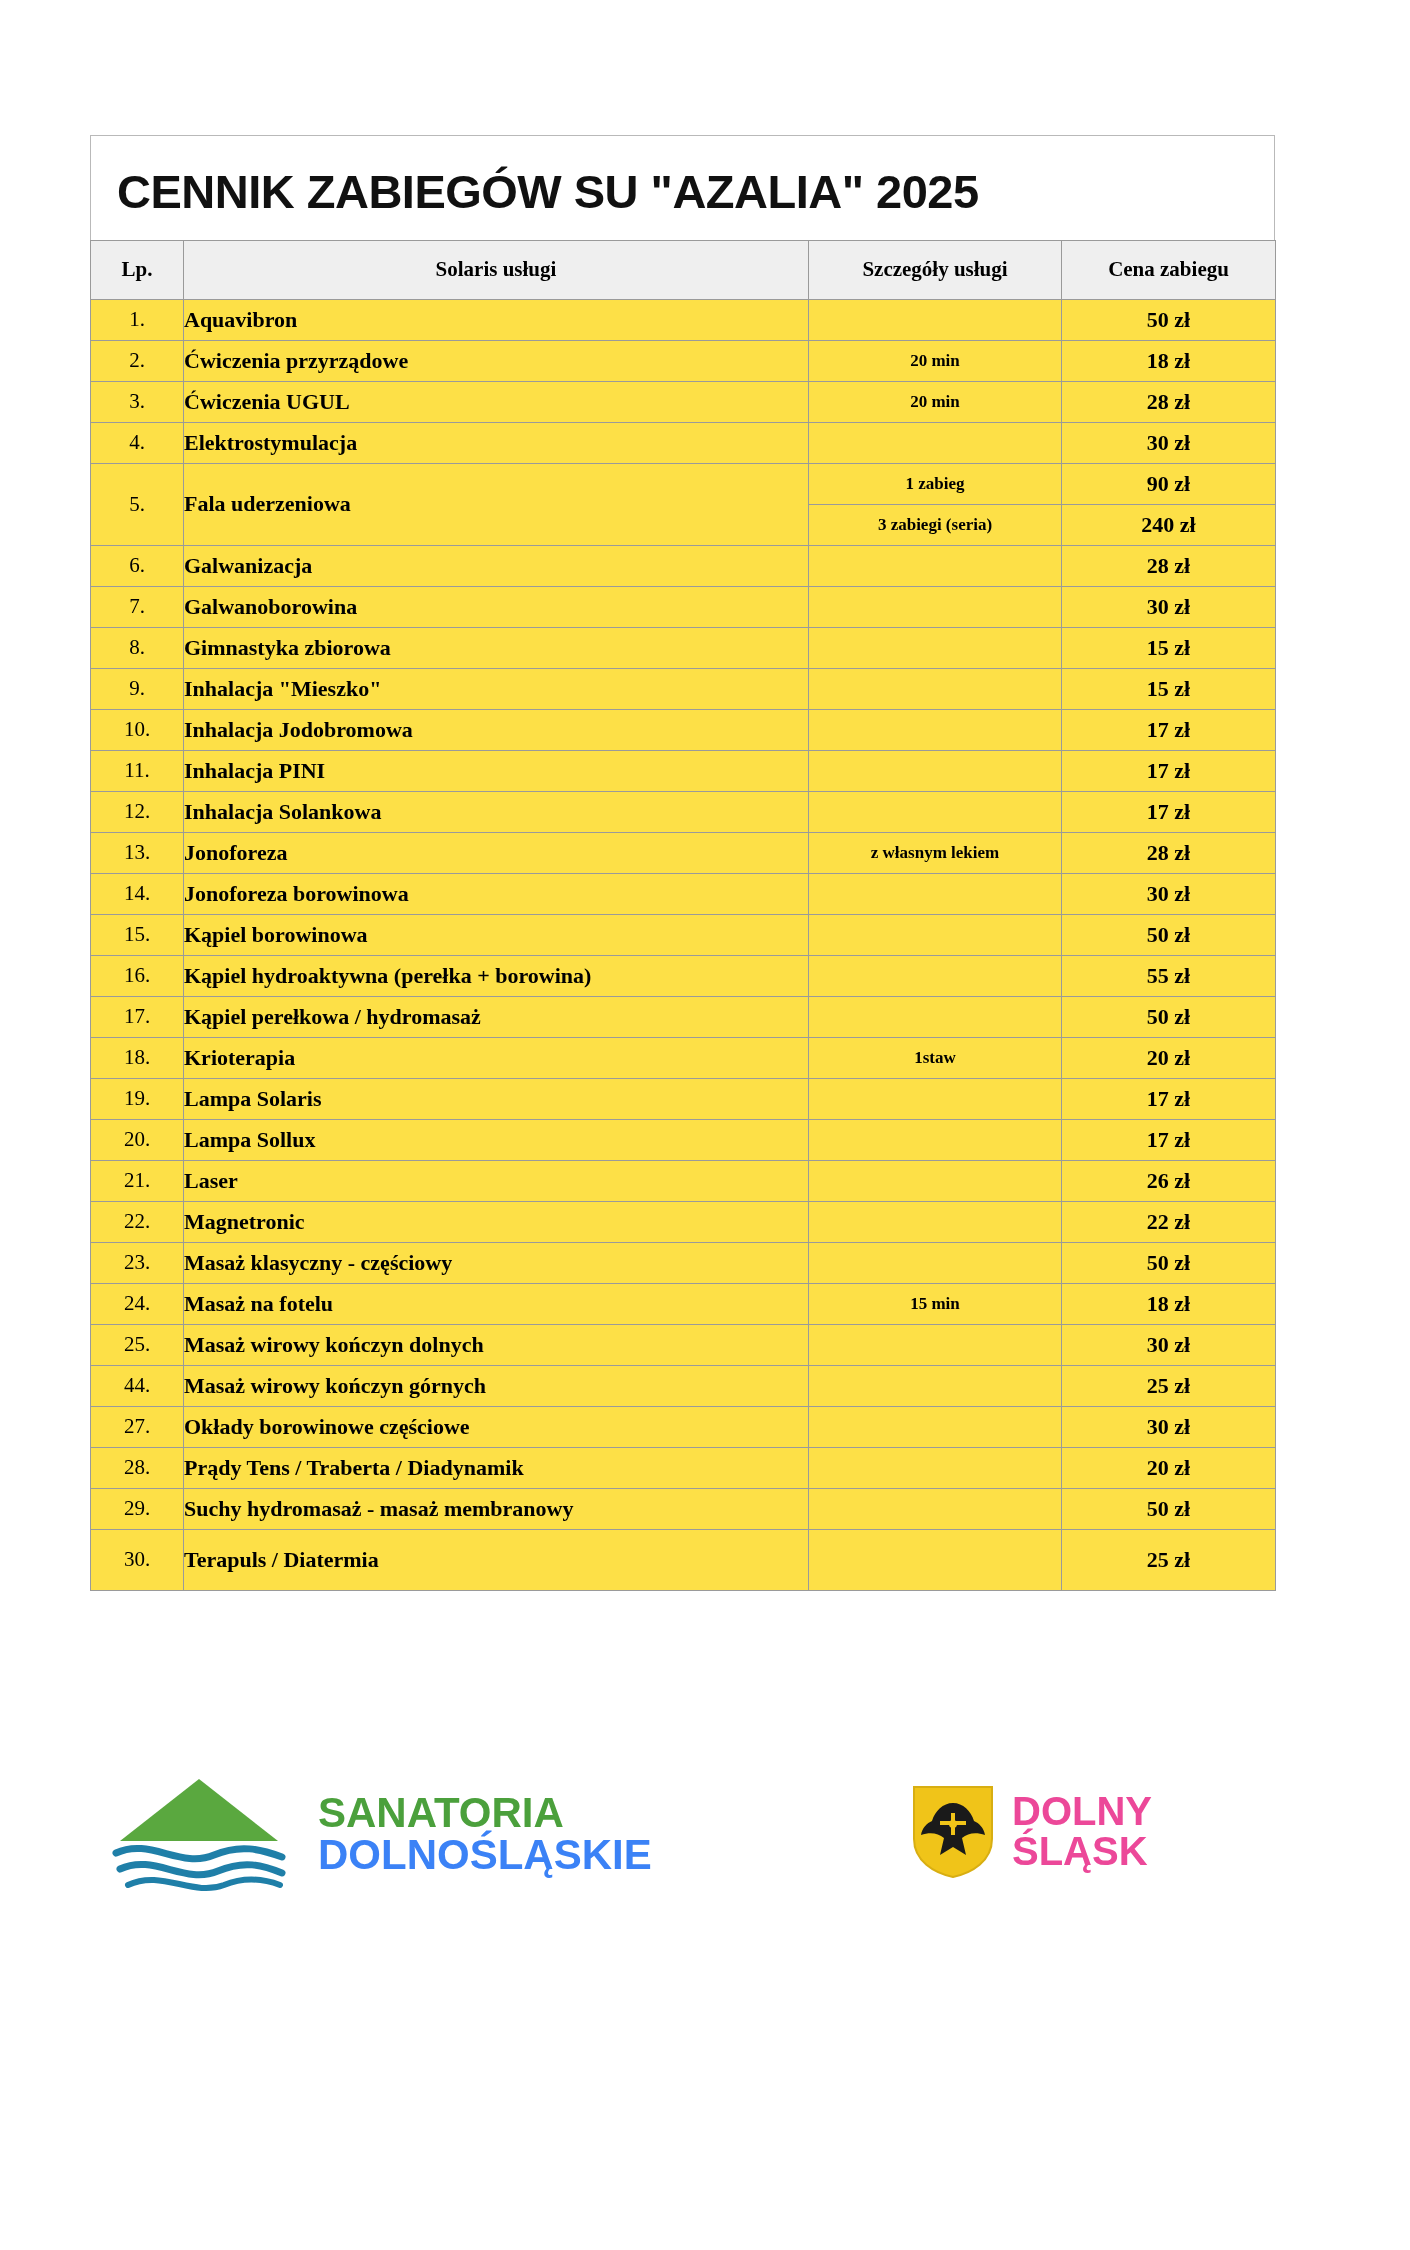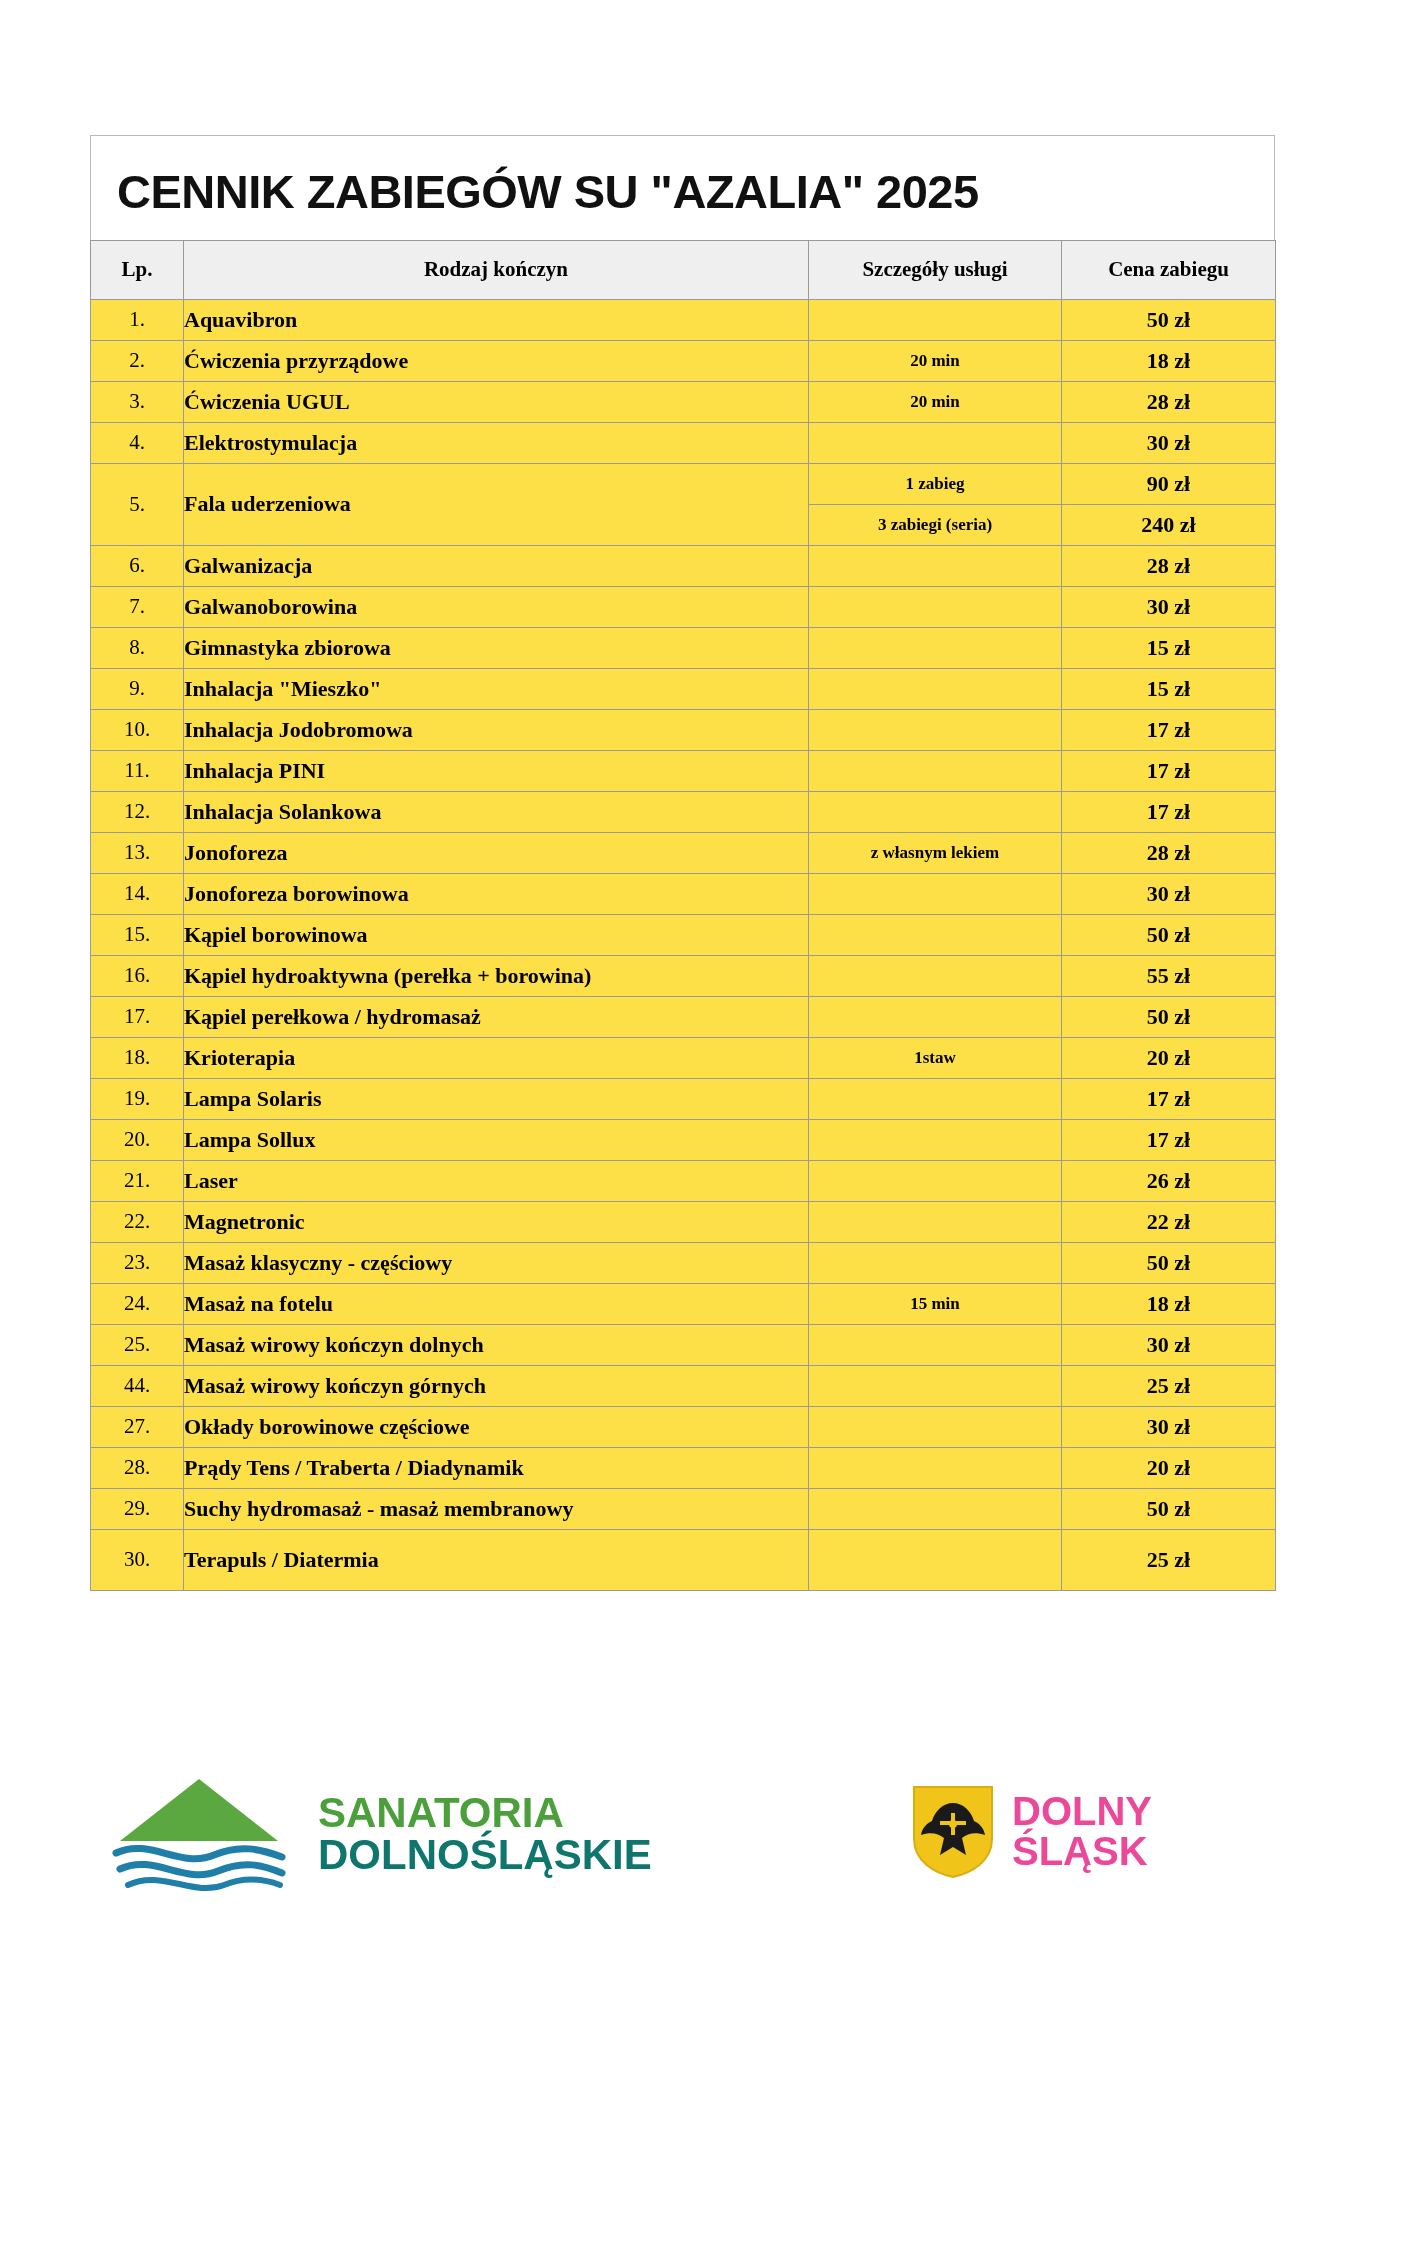--- a/index.html
+++ b/index.html
@@ -120,21 +120,21 @@
     position: relative;
   }
   .sanatoria-text {
     font-family: "Liberation Sans", sans-serif;
     font-weight: bold;
     font-size: 42px;
     line-height: 1.0;
     letter-spacing: 0px;
   }
   .sanatoria-text .l1 { color: #4ba03c; display: block; }
-  .sanatoria-text .l2 { color: #0f766e; display: block; }
+  .sanatoria-text .l2 { color: #3b82f6; display: block; }
 
   .logo-dolny {
     position: absolute;
     left: 820px;
     top: 8px;
     display: flex;
     align-items: center;
     gap: 16px;
   }
   .shield {
@@ -165,21 +165,21 @@
     <table class="pricing">
       <colgroup>
         <col class="c-lp">
           <col class="c-name">
           <col class="c-det">
           <col class="c-price">
       </colgroup>
       <thead>
         <tr>
           <th>Lp.</th>
-          <th>Rodzaj kończyn</th>
+          <th>Solaris usługi</th>
           <th>Szczegóły usługi</th>
           <th>Cena zabiegu</th>
         </tr>
       </thead>
       <tbody>
         <tr>
           <td class="lp">1.</td>
           <td class="name">Aquavibron</td>
           <td class="det"></td>
           <td class="price">50 zł</td>

